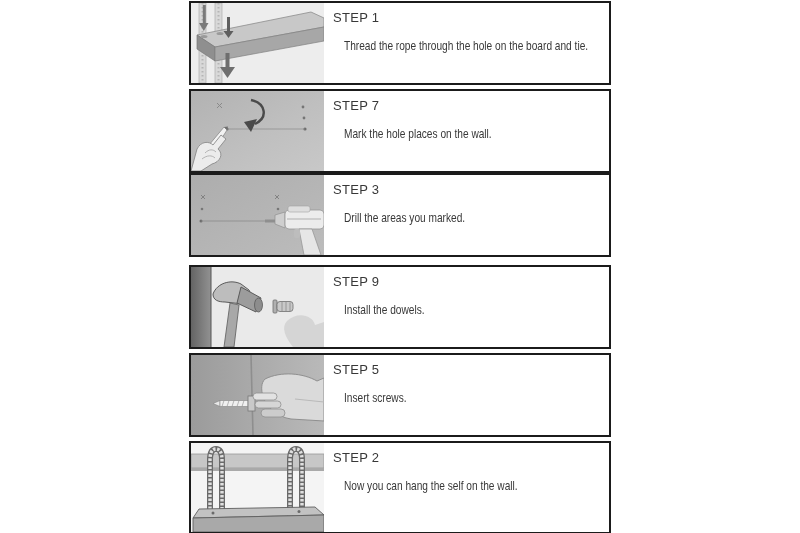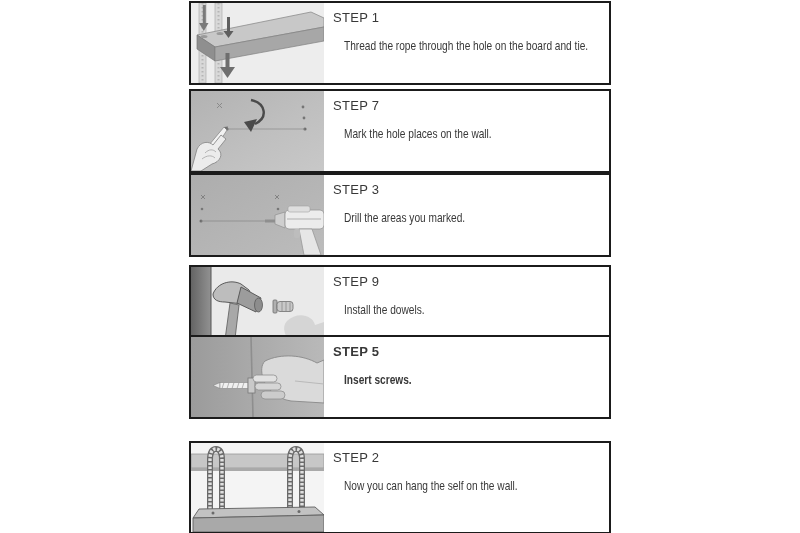--- a/index.html
+++ b/index.html
@@ -4,21 +4,21 @@
 <style>
   html,body{margin:0;padding:0;background:#ffffff;}
   #stage{position:relative;width:660px;height:533px;background:#ffffff;overflow:hidden;
          font-family:"Liberation Sans",sans-serif;}
   .panel{position:absolute;left:189px;width:422px;box-sizing:border-box;
          border:2px solid #1b1b1b;background:#ffffff;}
   .p1{top:1px;height:84px;}
   .p2{top:89px;height:84px;}
   .p3{top:173px;height:84px;}
   .p4{top:265px;height:84px;}
-  .p5{top:335px;height:84px;font-weight:bold;}
+  .p5{top:353px;height:84px;}
   .p6{top:441px;height:93px;}
   .illus{position:absolute;left:0;top:0;bottom:0;width:133px;overflow:hidden;}
   .illus svg{display:block;width:100%;height:100%;}
   .illus.divided{border-right:1px solid #3c3c3c;}
   .txt{position:absolute;left:133px;top:0;right:0;bottom:0;background:#ffffff;}
   .step-label{margin:7px 0 0 9px;font-size:13px;letter-spacing:.3px;color:#383838;}
   .step-desc{margin:13px 0 0 20px;font-size:13px;color:#383838;white-space:nowrap;
              transform:scaleX(.78);transform-origin:0 0;}
 </style>
 </head>

